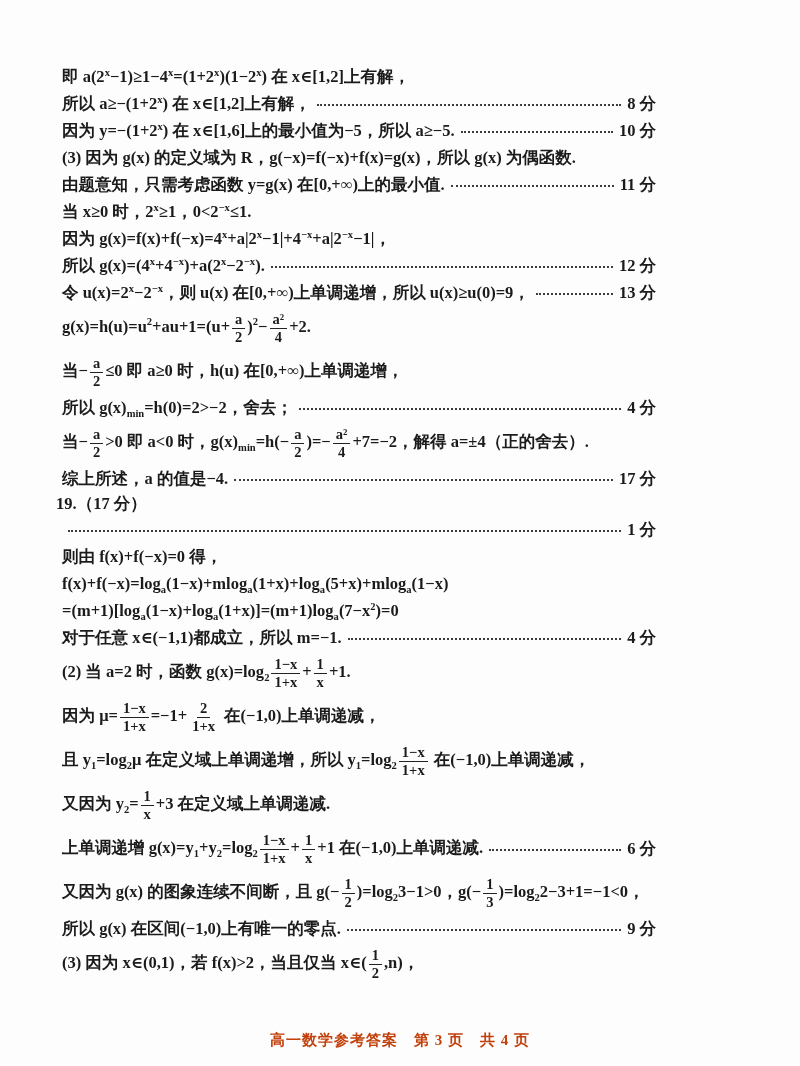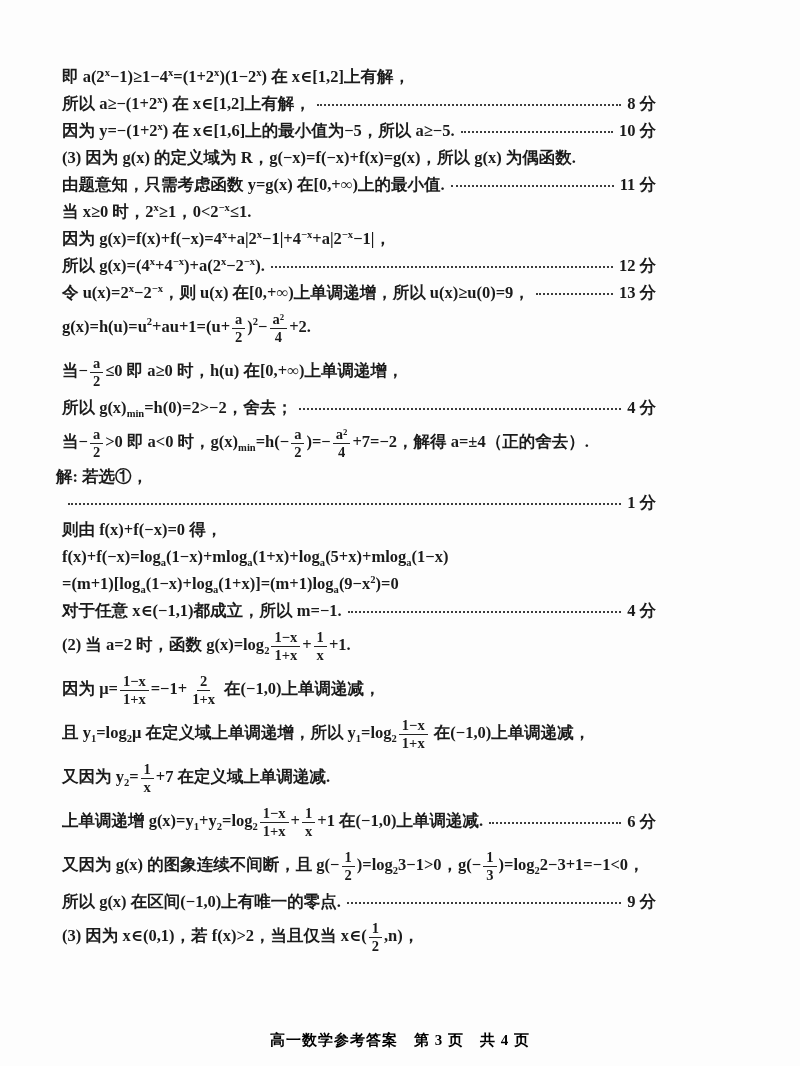--- a/index.html
+++ b/index.html
@@ -44,21 +44,21 @@
   .dots{
     flex:1 1 auto;min-width:14px;
     align-self:center;height:0;
     border-bottom:2px dotted #3c3c3c;
     margin:2px 6px 0 6px;
   }
   .score{white-space:nowrap;}
   .footer{
     position:absolute;left:0;bottom:16px;width:100%;
     text-align:center;
-    font-size:15px;font-weight:700;color:#000000;
+    font-size:15px;font-weight:700;color:#c2410c;
     letter-spacing:1px;
   }
 </style>
 </head>
 <body>
 
 <div class="page">
   <div class="content">
       <div class="line">
         <span class="body"><span class="txt">即 a(2</span><span class="sup">x</span><span class="txt">−1)≥1−4</span><span class="sup">x</span><span class="txt">=(1+2</span><span class="sup">x</span><span class="txt">)(1−2</span><span class="sup">x</span><span class="txt">) 在 x∈[1,2]上有解，</span></span>
@@ -122,35 +122,40 @@
             <span class="fn">a</span>
             <span class="fd">2</span>
           </span><span class="txt">&gt;0 即 a&lt;0 时，g(x)</span><span class="sub">min</span><span class="txt">=h(−</span><span class="frac">
             <span class="fn">a</span>
             <span class="fd">2</span>
           </span><span class="txt">)=−</span><span class="frac">
             <span class="fn">a²</span>
             <span class="fd">4</span>
           </span><span class="txt">+7=−2，解得 a=±4（正的舍去）.</span></span>
       </div>
+      <div class="line">
+        <span class="body"><span class="txt">综上所述，a 的值是−4.</span></span>
+        <span class="dots"></span>
+        <span class="score">17 分</span>
+      </div>
       <div class="line s m0">
-        <span class="body"><span class="txt">解: 若选①，</span></span>
+        <span class="body"><span class="txt">19.（17 分）</span></span>
       </div>
       <div class="line">
         <span class="dots"></span>
         <span class="score">1 分</span>
       </div>
       <div class="line">
         <span class="body"><span class="txt">则由 f(x)+f(−x)=0 得，</span></span>
       </div>
       <div class="line">
         <span class="body"><span class="txt">f(x)+f(−x)=log</span><span class="sub">a</span><span class="txt">(1−x)+mlog</span><span class="sub">a</span><span class="txt">(1+x)+log</span><span class="sub">a</span><span class="txt">(5+x)+mlog</span><span class="sub">a</span><span class="txt">(1−x)</span></span>
       </div>
       <div class="line">
-        <span class="body"><span class="txt">=(m+1)[log</span><span class="sub">a</span><span class="txt">(1−x)+log</span><span class="sub">a</span><span class="txt">(1+x)]=(m+1)log</span><span class="sub">a</span><span class="txt">(9−x</span><span class="sup">2</span><span class="txt">)=0</span></span>
+        <span class="body"><span class="txt">=(m+1)[log</span><span class="sub">a</span><span class="txt">(1−x)+log</span><span class="sub">a</span><span class="txt">(1+x)]=(m+1)log</span><span class="sub">a</span><span class="txt">(7−x</span><span class="sup">2</span><span class="txt">)=0</span></span>
       </div>
       <div class="line">
         <span class="body"><span class="txt">对于任意 x∈(−1,1)都成立，所以 m=−1.</span></span>
         <span class="dots"></span>
         <span class="score">4 分</span>
       </div>
       <div class="line t">
         <span class="body"><span class="txt">(2) 当 a=2 时，函数 g(x)=log</span><span class="sub">2</span><span class="frac">
             <span class="fn">1−x</span>
             <span class="fd">1+x</span>
@@ -171,21 +176,21 @@
       <div class="line t">
         <span class="body"><span class="txt">且 y</span><span class="sub">1</span><span class="txt">=log</span><span class="sub">2</span><span class="txt">μ 在定义域上单调递增，所以 y</span><span class="sub">1</span><span class="txt">=log</span><span class="sub">2</span><span class="frac">
             <span class="fn">1−x</span>
             <span class="fd">1+x</span>
           </span><span class="txt"> 在(−1,0)上单调递减，</span></span>
       </div>
       <div class="line t">
         <span class="body"><span class="txt">又因为 y</span><span class="sub">2</span><span class="txt">=</span><span class="frac">
             <span class="fn">1</span>
             <span class="fd">x</span>
-          </span><span class="txt">+7 在定义域上单调递减.</span></span>
+          </span><span class="txt">+3 在定义域上单调递减.</span></span>
       </div>
       <div class="line t">
         <span class="body"><span class="txt">上单调递增 g(x)=y</span><span class="sub">1</span><span class="txt">+y</span><span class="sub">2</span><span class="txt">=log</span><span class="sub">2</span><span class="frac">
             <span class="fn">1−x</span>
             <span class="fd">1+x</span>
           </span><span class="txt">+</span><span class="frac">
             <span class="fn">1</span>
             <span class="fd">x</span>
           </span><span class="txt">+1 在(−1,0)上单调递减.</span></span>
         <span class="dots"></span>

